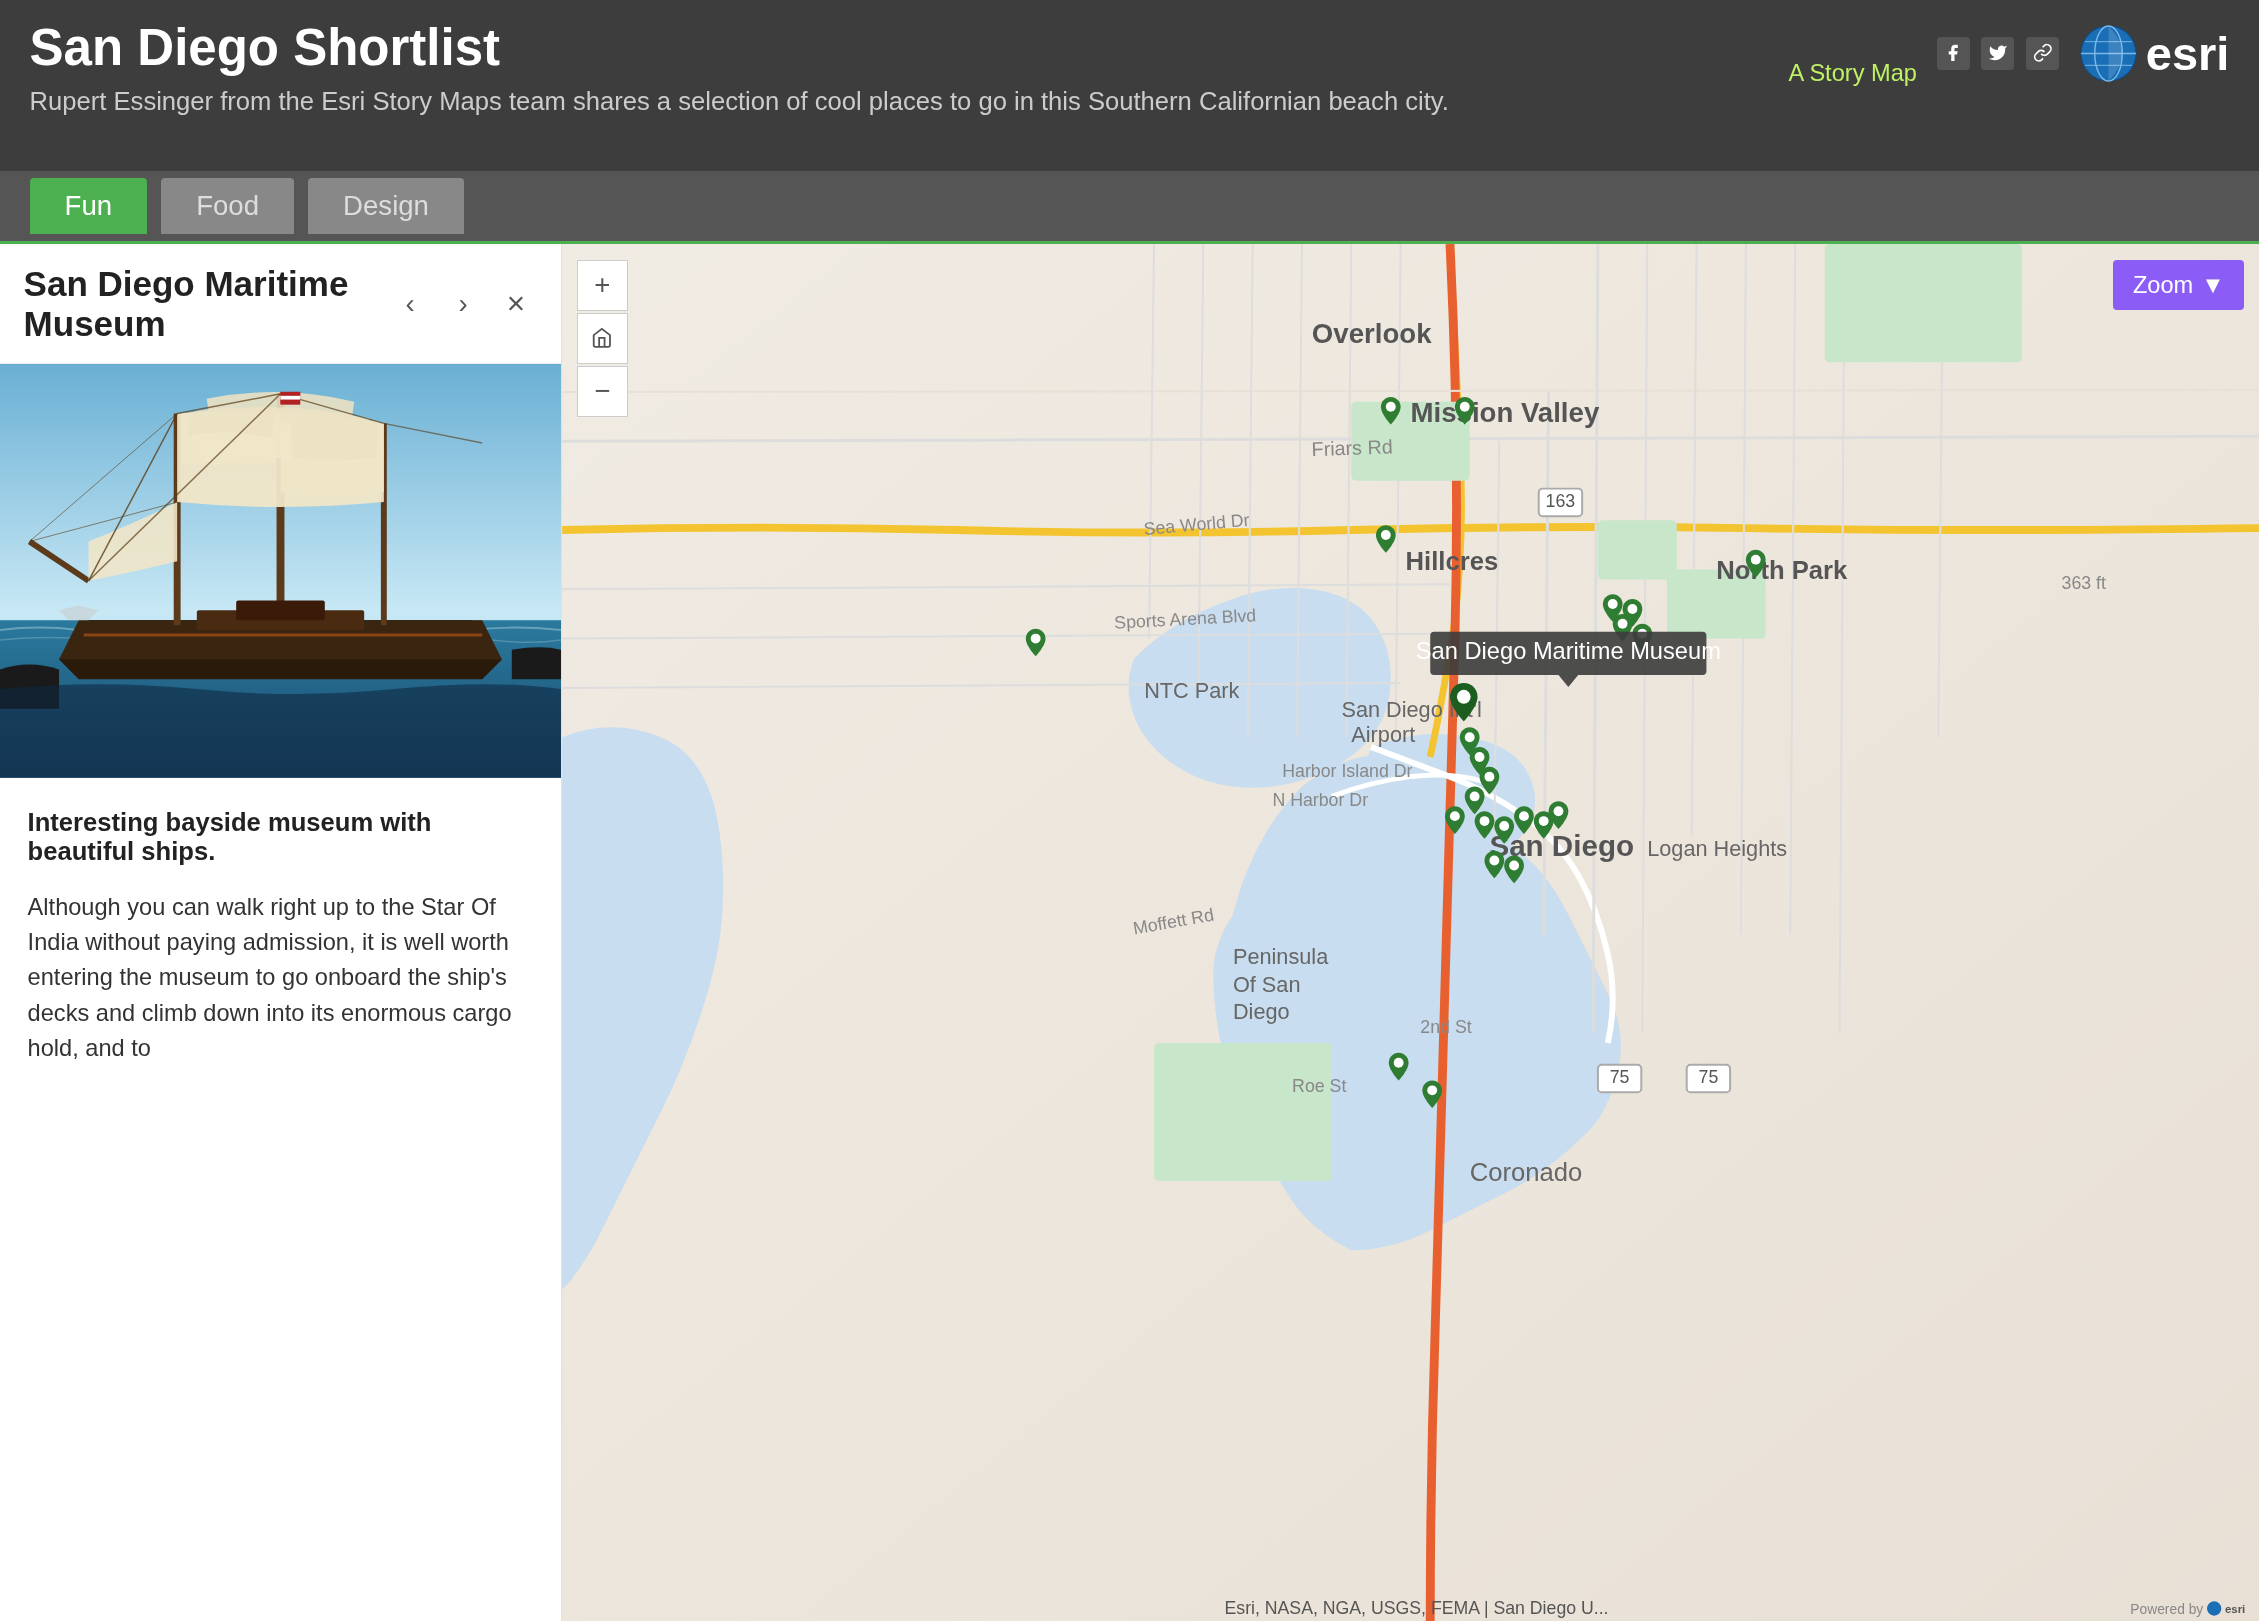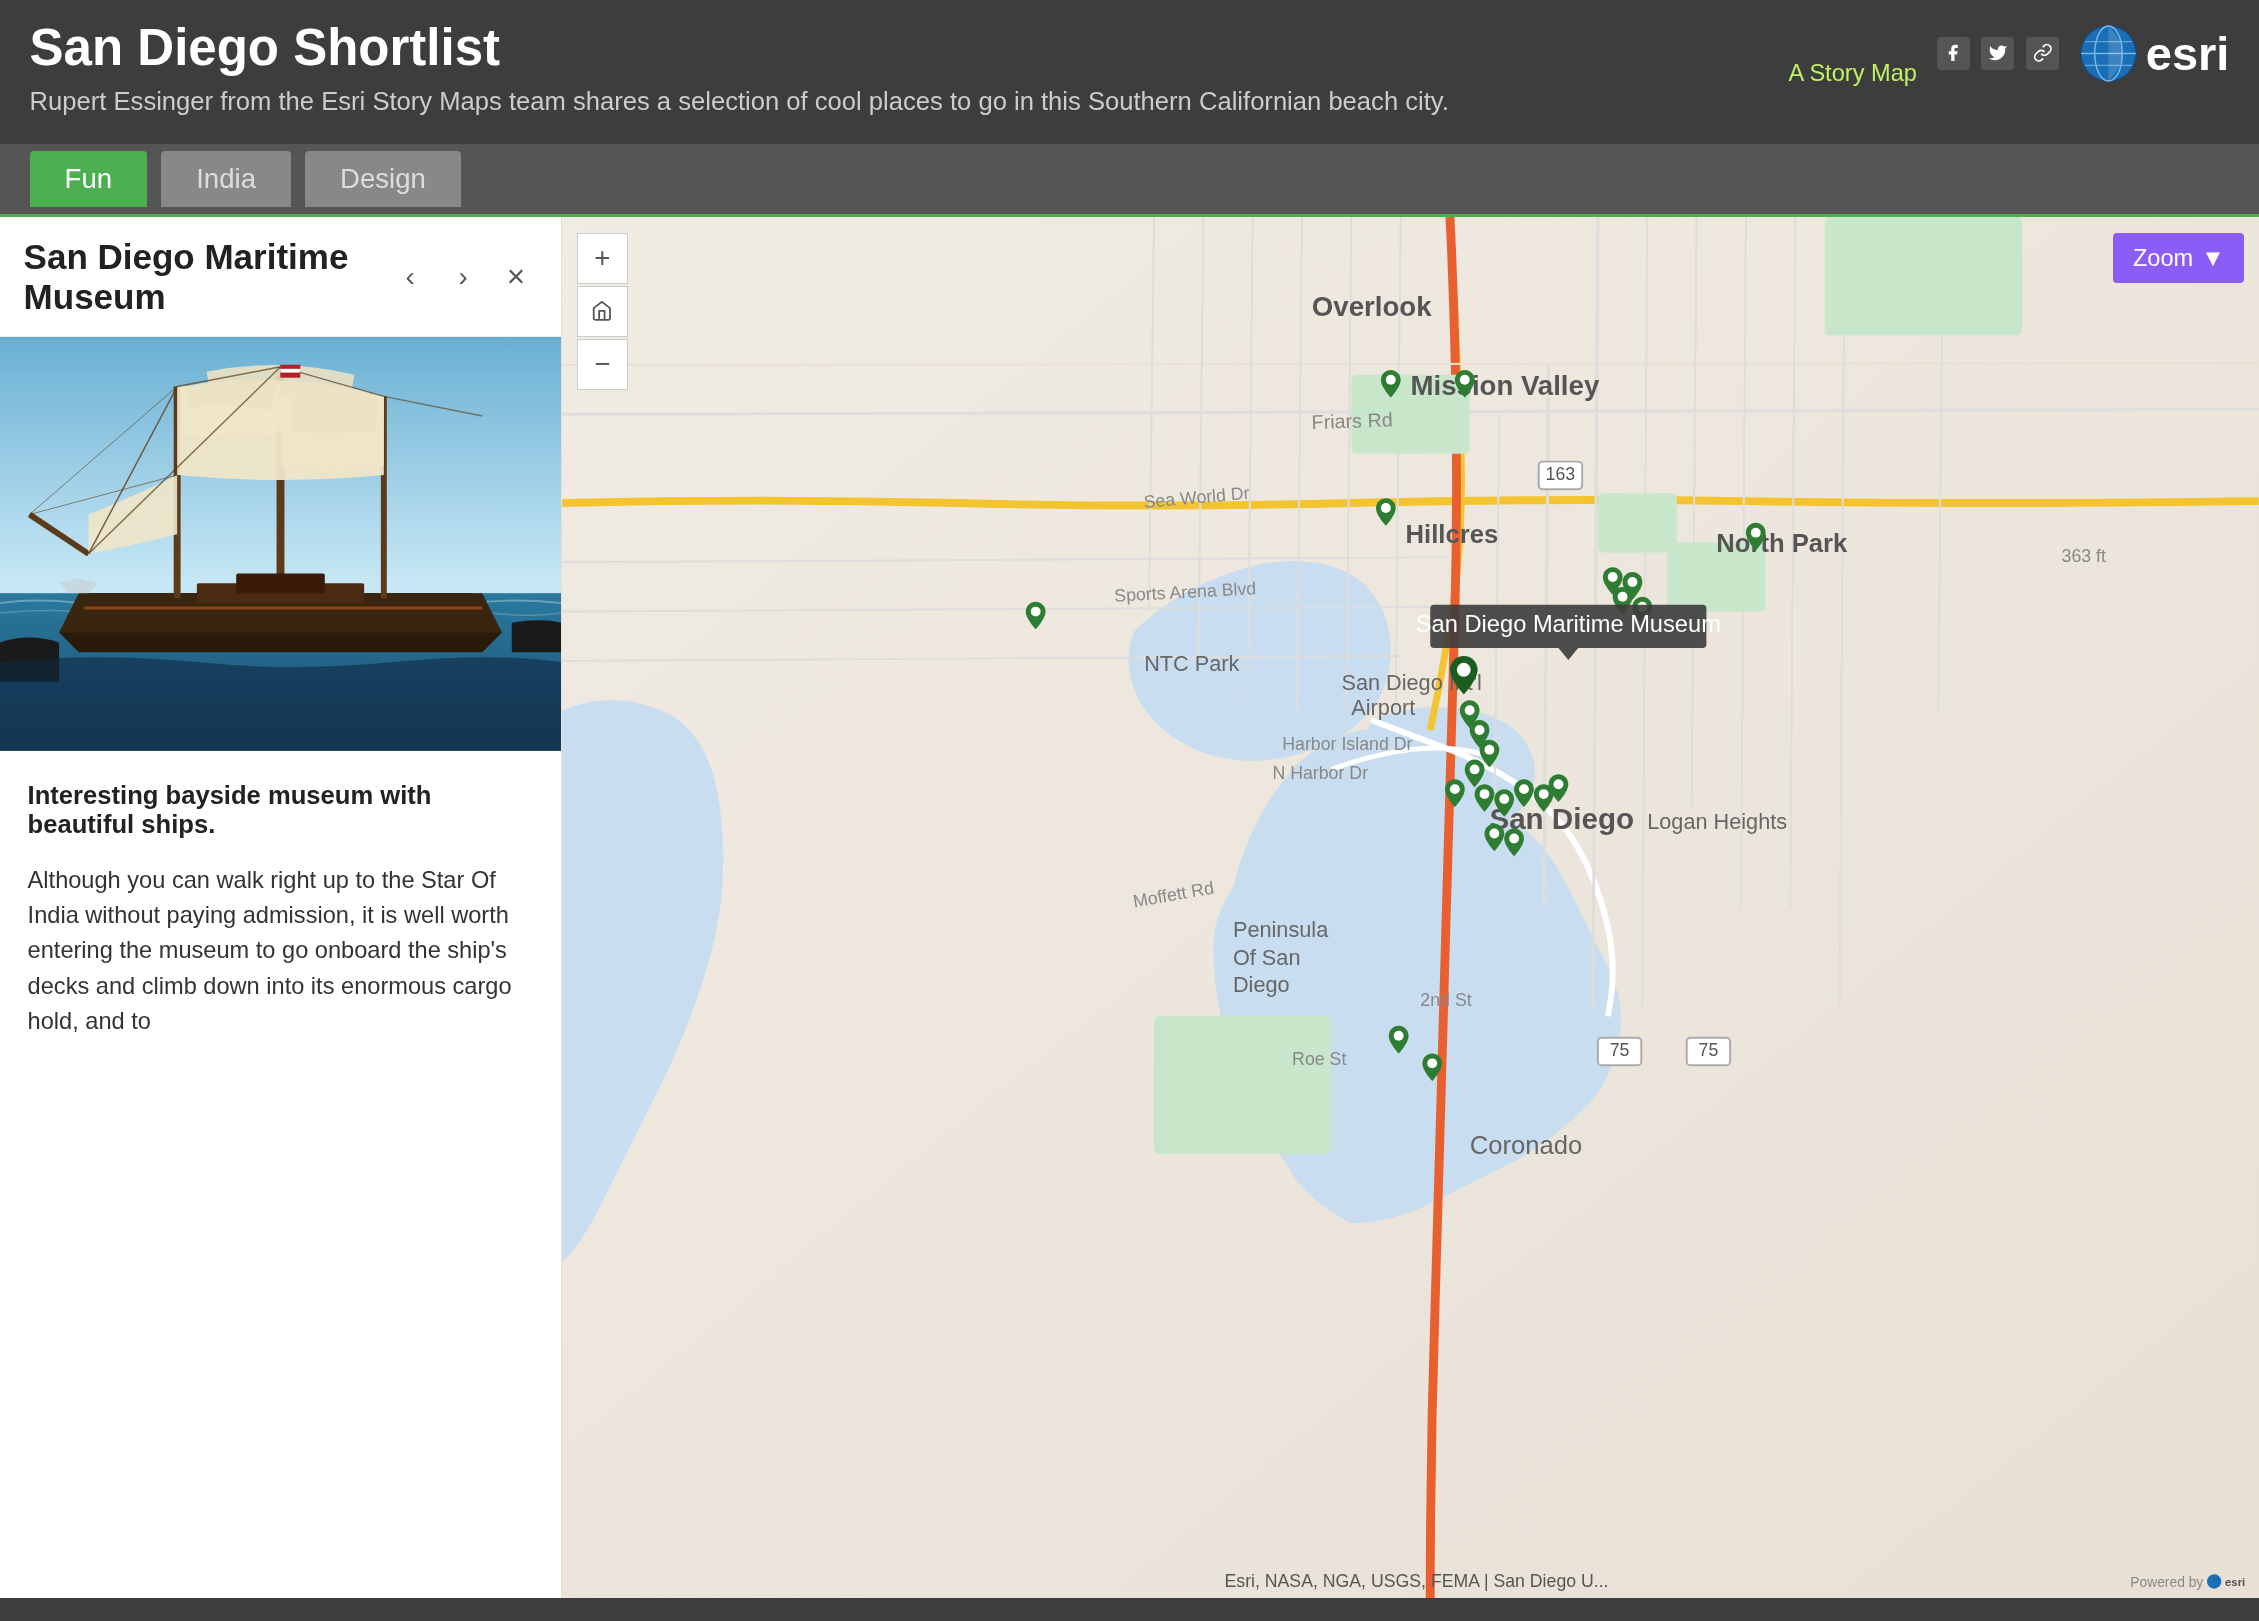--- a/index.html
+++ b/index.html
@@ -3,21 +3,21 @@
   <meta charset="utf-8">
   <style>
     * { box-sizing: border-box; margin: 0; padding: 0; }
     body { font-family: Arial, sans-serif; background: #3d3d3d; width: 2260px; height: 1621px; overflow: hidden; }
 
     
     #header {
       background: #3d3d3d;
       color: #fff;
       padding: 17.7px 29.6px 0 29.6px;
-      height: 144px;
+      height: 171px;
     }
     #header h1 {
       font-size: 51px;
       font-weight: bold;
       margin-bottom: 9.9px;
     }
     #header .subtitle {
       font-size: 25.6px;
       color: #ccc;
     }
@@ -289,21 +289,21 @@
         <line x1="6" y1="42" x2="54" y2="42" stroke="#7ab8e8" stroke-width="1"></line>
         <path d="M30 2 Q44 16 44 30 Q44 44 30 58" fill="rgba(255,255,255,0.15)"></path>
       </svg>
       <span class="esri-text">esri</span>
     </div>
   </div>
 </div>
 
 <div id="tabs">
   <div class="tab active">Fun</div>
-  <div class="tab">India</div>
+  <div class="tab">Food</div>
   <div class="tab">Design</div>
 </div>
 
 <div id="main">
 
   <div id="left-panel">
     <div class="panel-header">
       <div class="panel-title">San Diego Maritime Museum</div>
       <div class="nav-buttons">
         <button class="nav-btn">‹</button>

